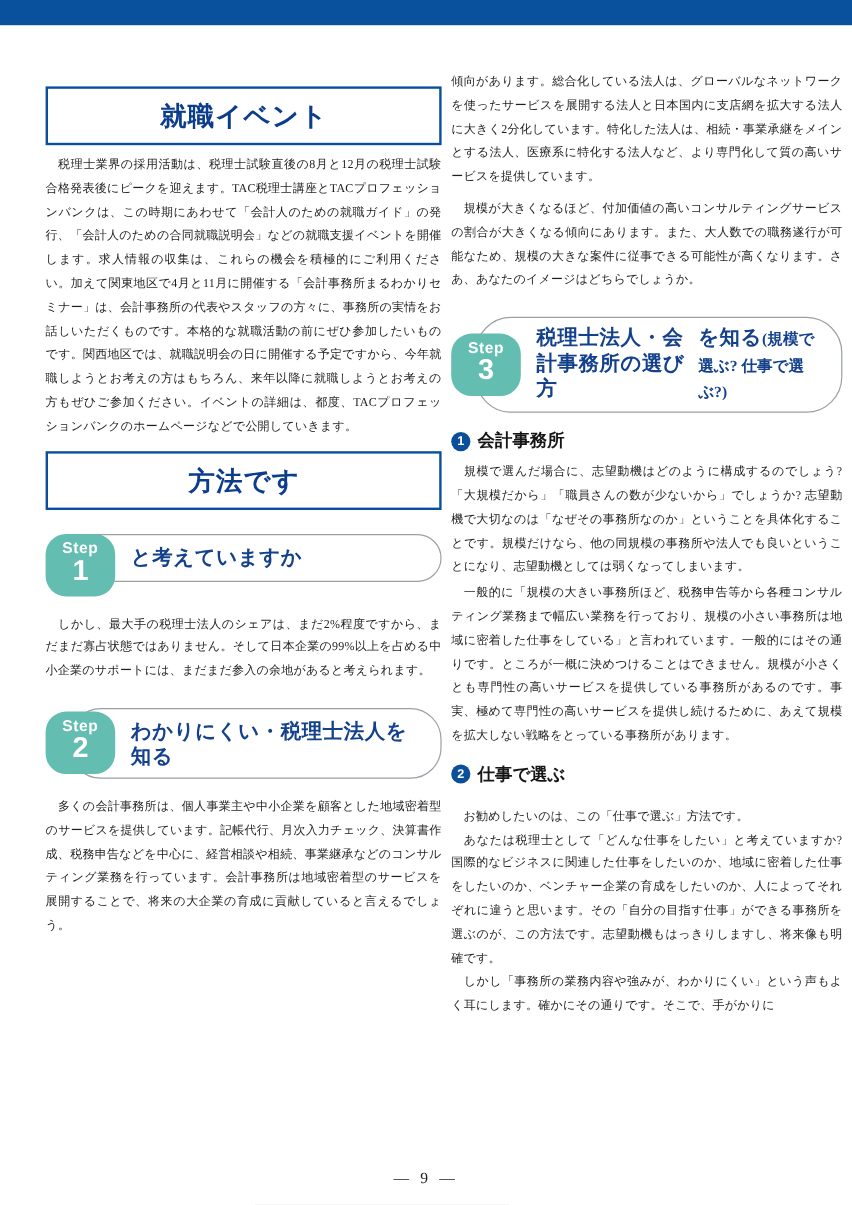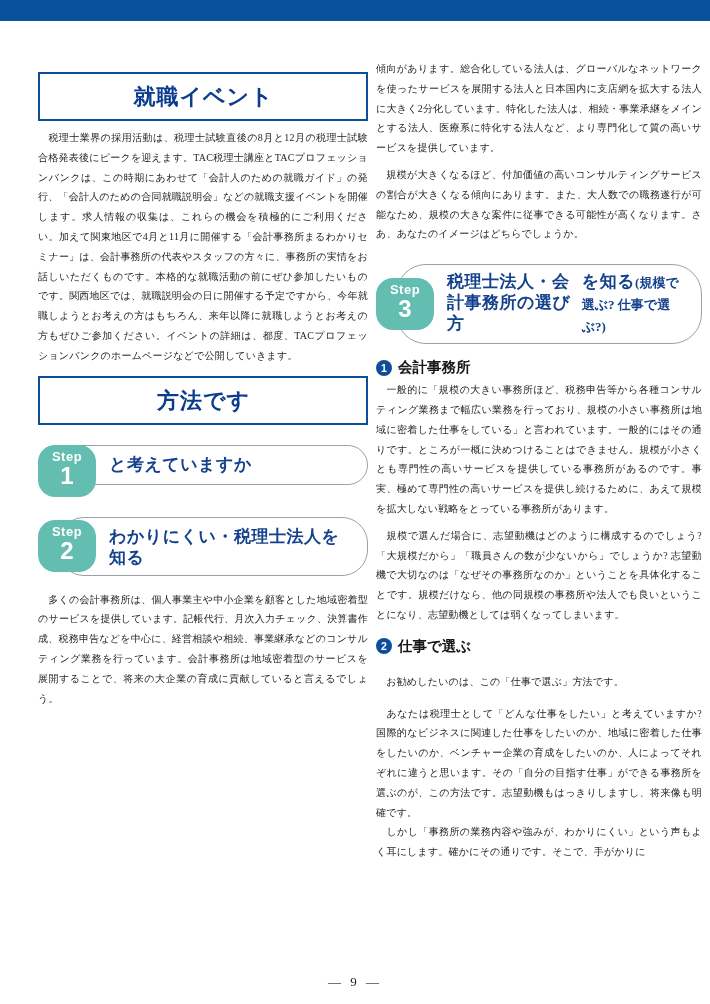--- a/index.html
+++ b/index.html
@@ -88,20 +88,21 @@
 
     <div class="step-row">
       <div class="step-badge">
         <div class="s-word">Step</div>
         <div class="s-num">1</div>
       </div>
       <div class="step-pill">
         <span class="t-line">と考えていますか</span>
       </div>
     </div>
+    <p class="body-para">　しかし、最大手の税理士法人のシェアは、まだ2%程度ですから、まだまだ寡占状態ではありません。そして日本企業の99%以上を占める中小企業のサポートには、まだまだ参入の余地があると考えられます。</p>
 
     <div class="step-row mt26">
       <div class="step-badge">
         <div class="s-word">Step</div>
         <div class="s-num">2</div>
       </div>
       <div class="step-pill">
         <span class="t-line">わかりにくい・税理士法人を知る</span>
       </div>
     </div>
@@ -121,27 +122,27 @@
       <div class="step-pill" style="border-radius:30px; padding-top:6px; padding-bottom:6px;">
         <span class="t-line">税理士法人・会計事務所の選び方</span>
         <span class="t-line"><span>を知る</span><span class="t-note">(規模で選ぶ? 仕事で選ぶ?)</span></span>
       </div>
     </div>
 
     <div class="sub-heading">
       <span class="num-circle">1</span>
       <span>会計事務所</span>
     </div>
+    <p class="body-para">　規模で選んだ場合に、志望動機はどのように構成するのでしょう?「大規模だから」「職員さんの数が少ないから」でしょうか? 志望動機で大切なのは「なぜその事務所なのか」ということを具体化することです。規模だけなら、他の同規模の事務所や法人でも良いということになり、志望動機としては弱くなってしまいます。</p>
     <p class="body-para" style="margin-top:2px">　一般的に「規模の大きい事務所ほど、税務申告等から各種コンサルティング業務まで幅広い業務を行っており、規模の小さい事務所は地域に密着した仕事をしている」と言われています。一般的にはその通りです。ところが一概に決めつけることはできません。規模が小さくとも専門性の高いサービスを提供している事務所があるのです。事実、極めて専門性の高いサービスを提供し続けるために、あえて規模を拡大しない戦略をとっている事務所があります。</p>
-    <p class="body-para">　規模で選んだ場合に、志望動機はどのように構成するのでしょう?「大規模だから」「職員さんの数が少ないから」でしょうか? 志望動機で大切なのは「なぜその事務所なのか」ということを具体化することです。規模だけなら、他の同規模の事務所や法人でも良いということになり、志望動機としては弱くなってしまいます。</p>
 
     <div class="sub-heading">
       <span class="num-circle">2</span>
       <span>仕事で選ぶ</span>
     </div>
     <p class="body-para" style="margin-top:16px">　お勧めしたいのは、この「仕事で選ぶ」方法です。</p>
-    <p class="body-para" style="margin-top:12px">　あなたは税理士として「どんな仕事をしたい」と考えていますか? 国際的なビジネスに関連した仕事をしたいのか、地域に密着した仕事をしたいのか、ベンチャー企業の育成をしたいのか、人によってそれぞれに違うと思います。その「自分の目指す仕事」ができる事務所を選ぶのが、この方法です。志望動機もはっきりしますし、将来像も明確です。</p>
+    <p class="body-para" style="margin-top:0">　あなたは税理士として「どんな仕事をしたい」と考えていますか? 国際的なビジネスに関連した仕事をしたいのか、地域に密着した仕事をしたいのか、ベンチャー企業の育成をしたいのか、人によってそれぞれに違うと思います。その「自分の目指す仕事」ができる事務所を選ぶのが、この方法です。志望動機もはっきりしますし、将来像も明確です。</p>
     <p class="body-para" style="margin-top:0">　しかし「事務所の業務内容や強みが、わかりにくい」という声もよく耳にします。確かにその通りです。そこで、手がかりに</p>
 
   </div>
 
   <div class="footer">— 9 —</div>
 </div>
 
 </body></html>

